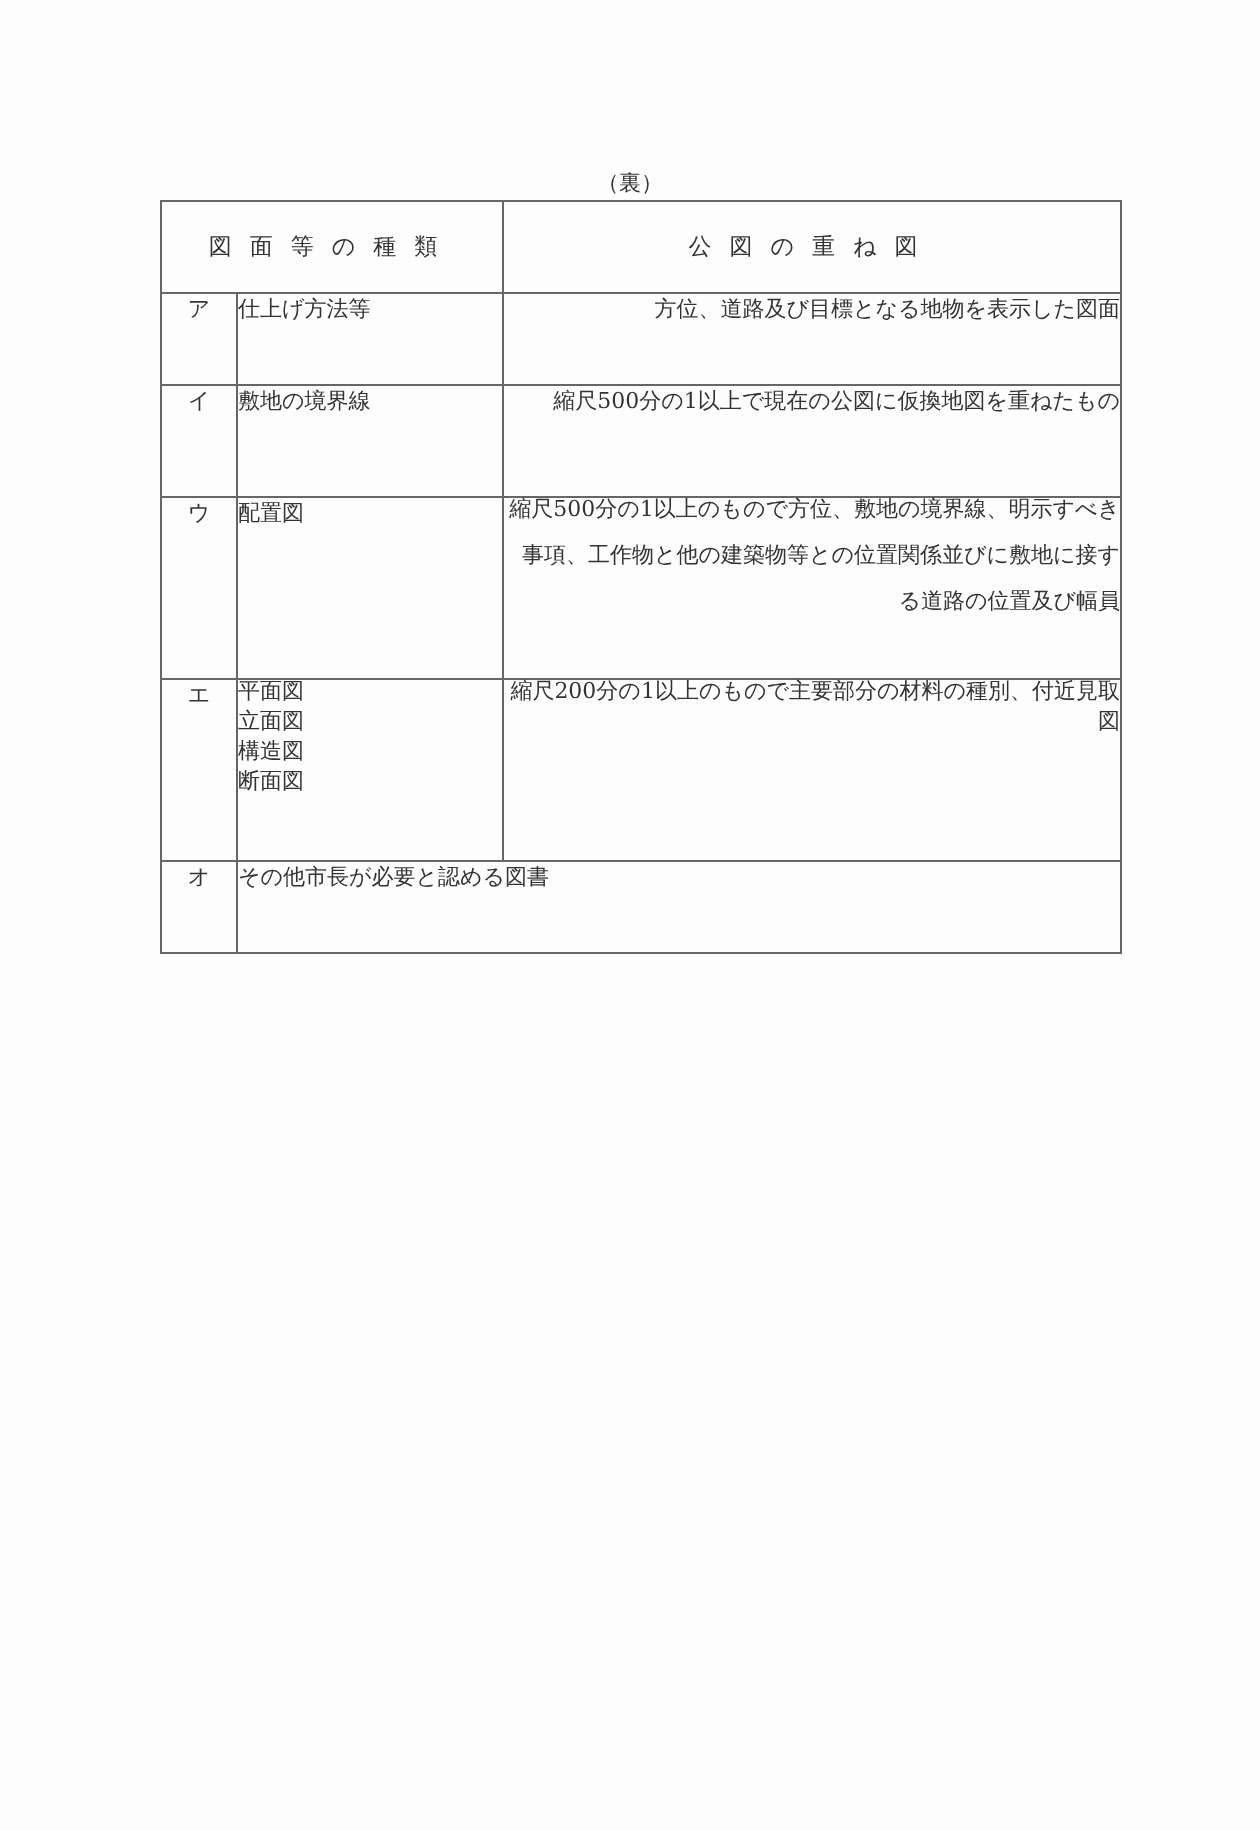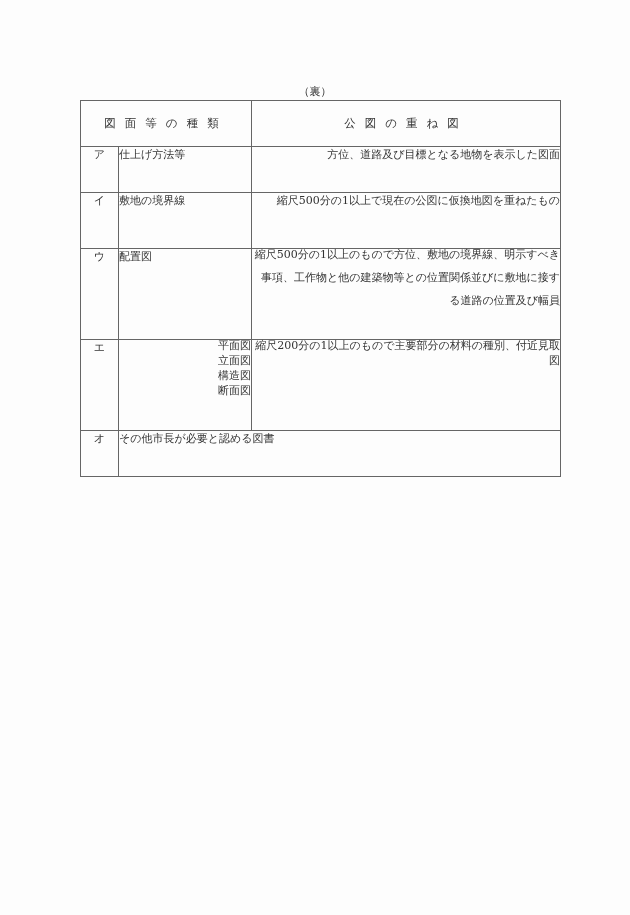--- a/index.html
+++ b/index.html
@@ -76,21 +76,20 @@
       line-height: 23px;
       margin-top: -6px;
     }
     .desc-tight {
       line-height: 15px;
       margin-top: -2px;
     }
     .type-list {
       line-height: 15px;
       margin-top: -2px;
-      text-align: right;
     }
     .type-list span { display: block; }
     td.other {
       padding-left: 7px;
       padding-top: 17px;
     }
   </style>
 </head>
 <body>
 

